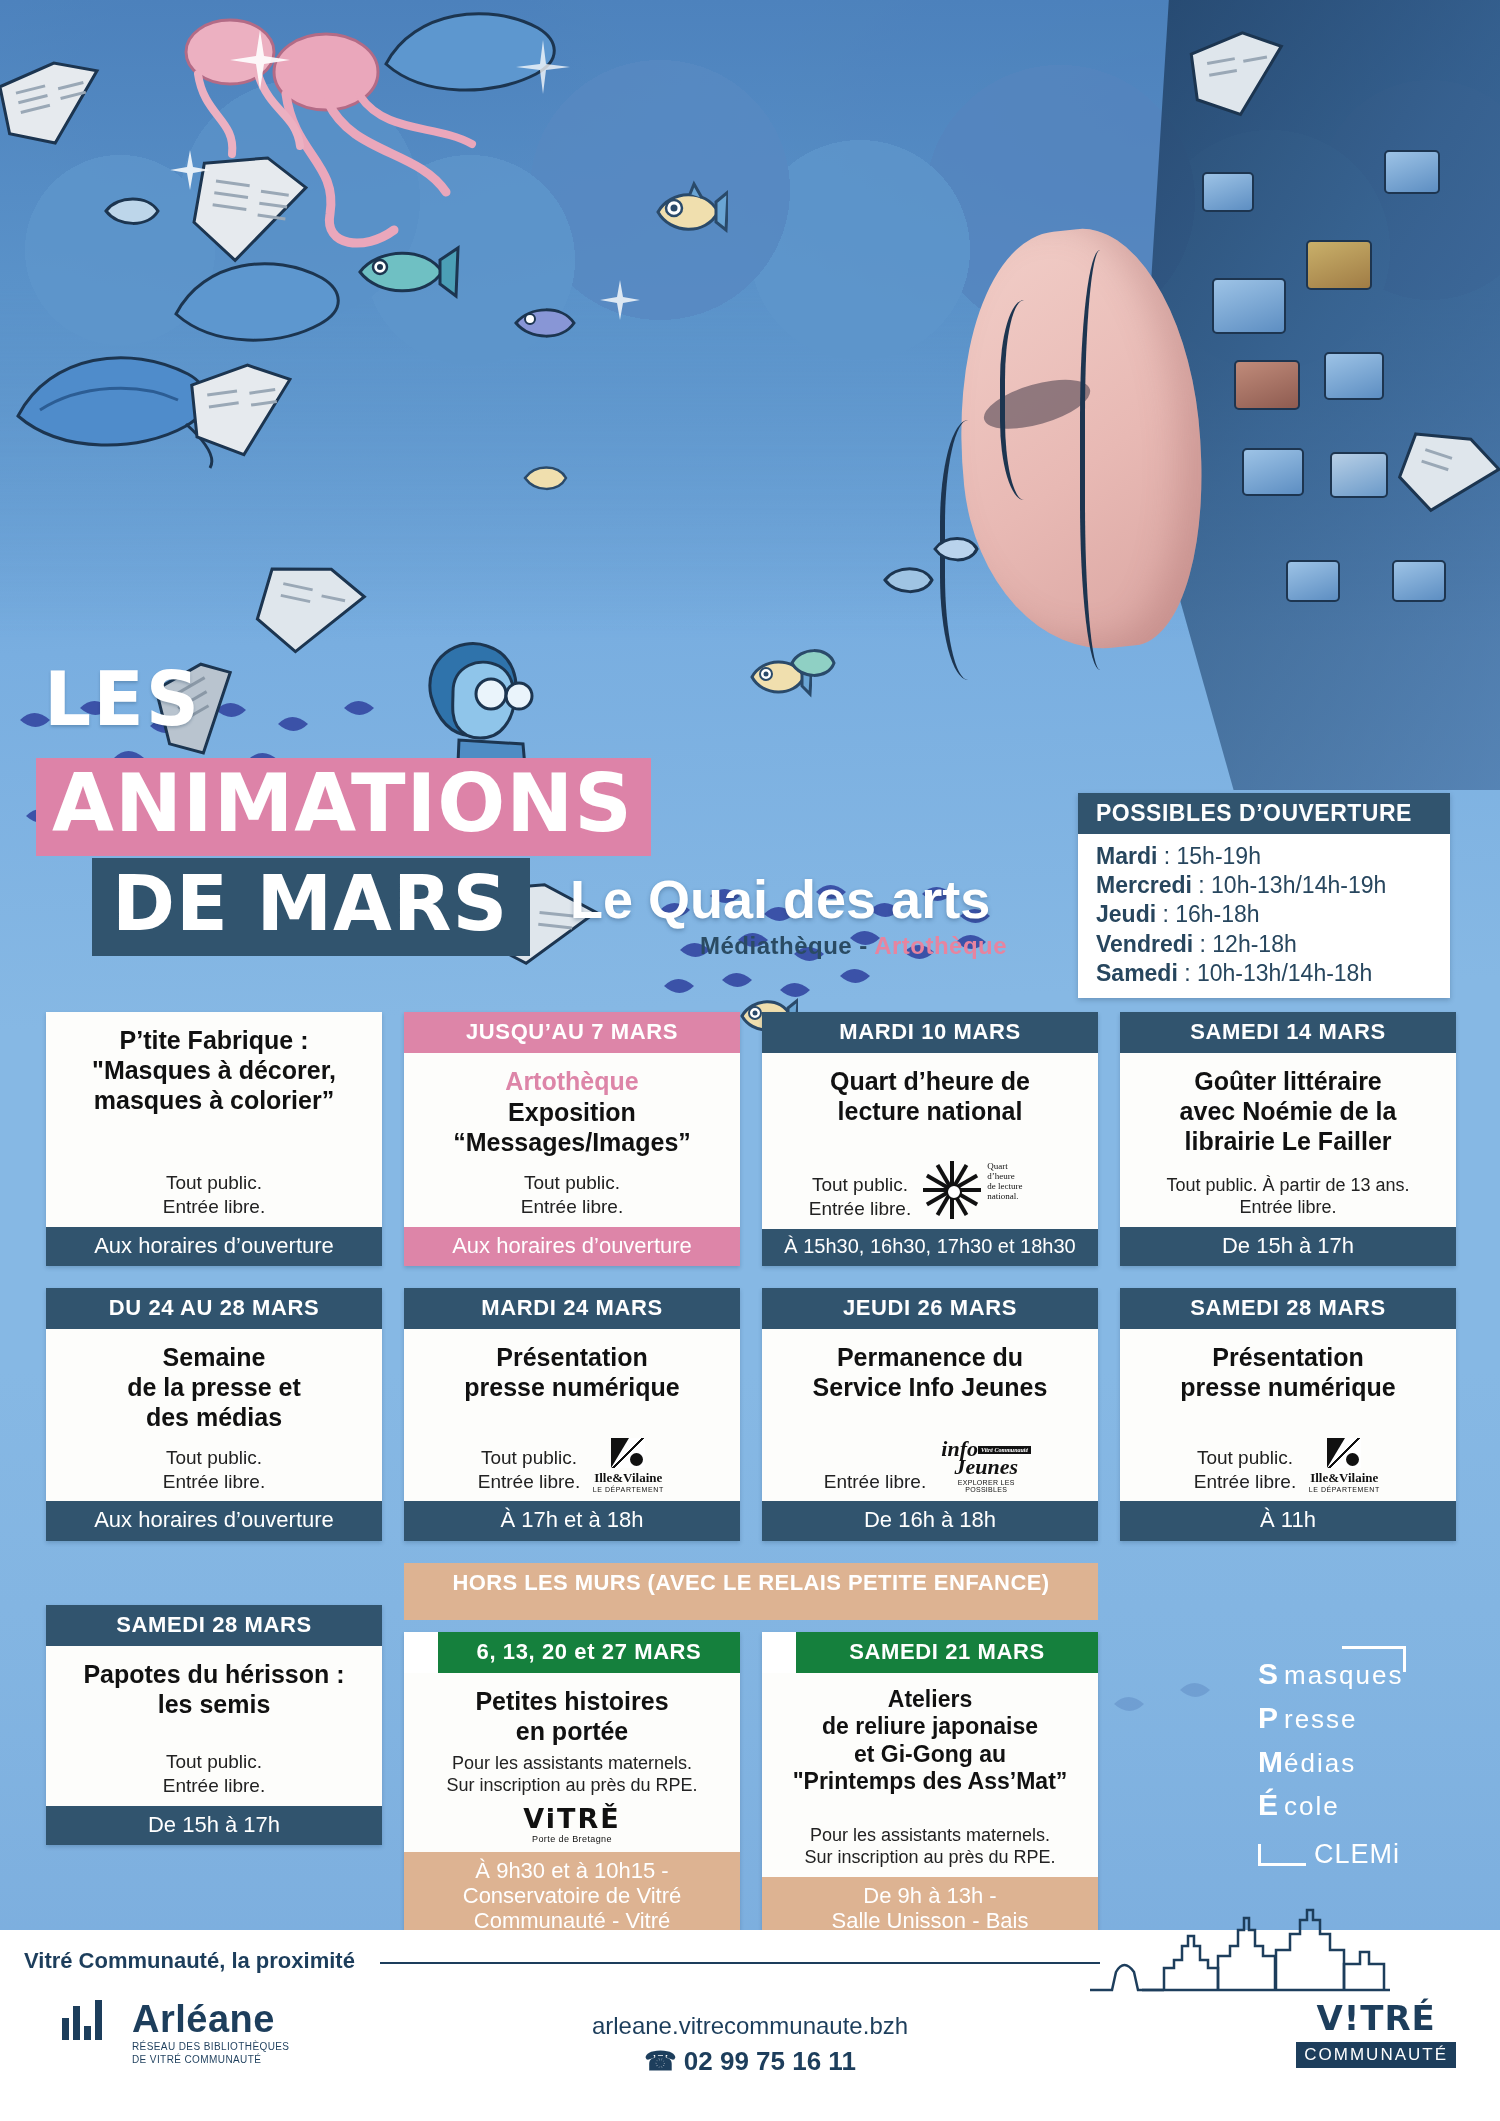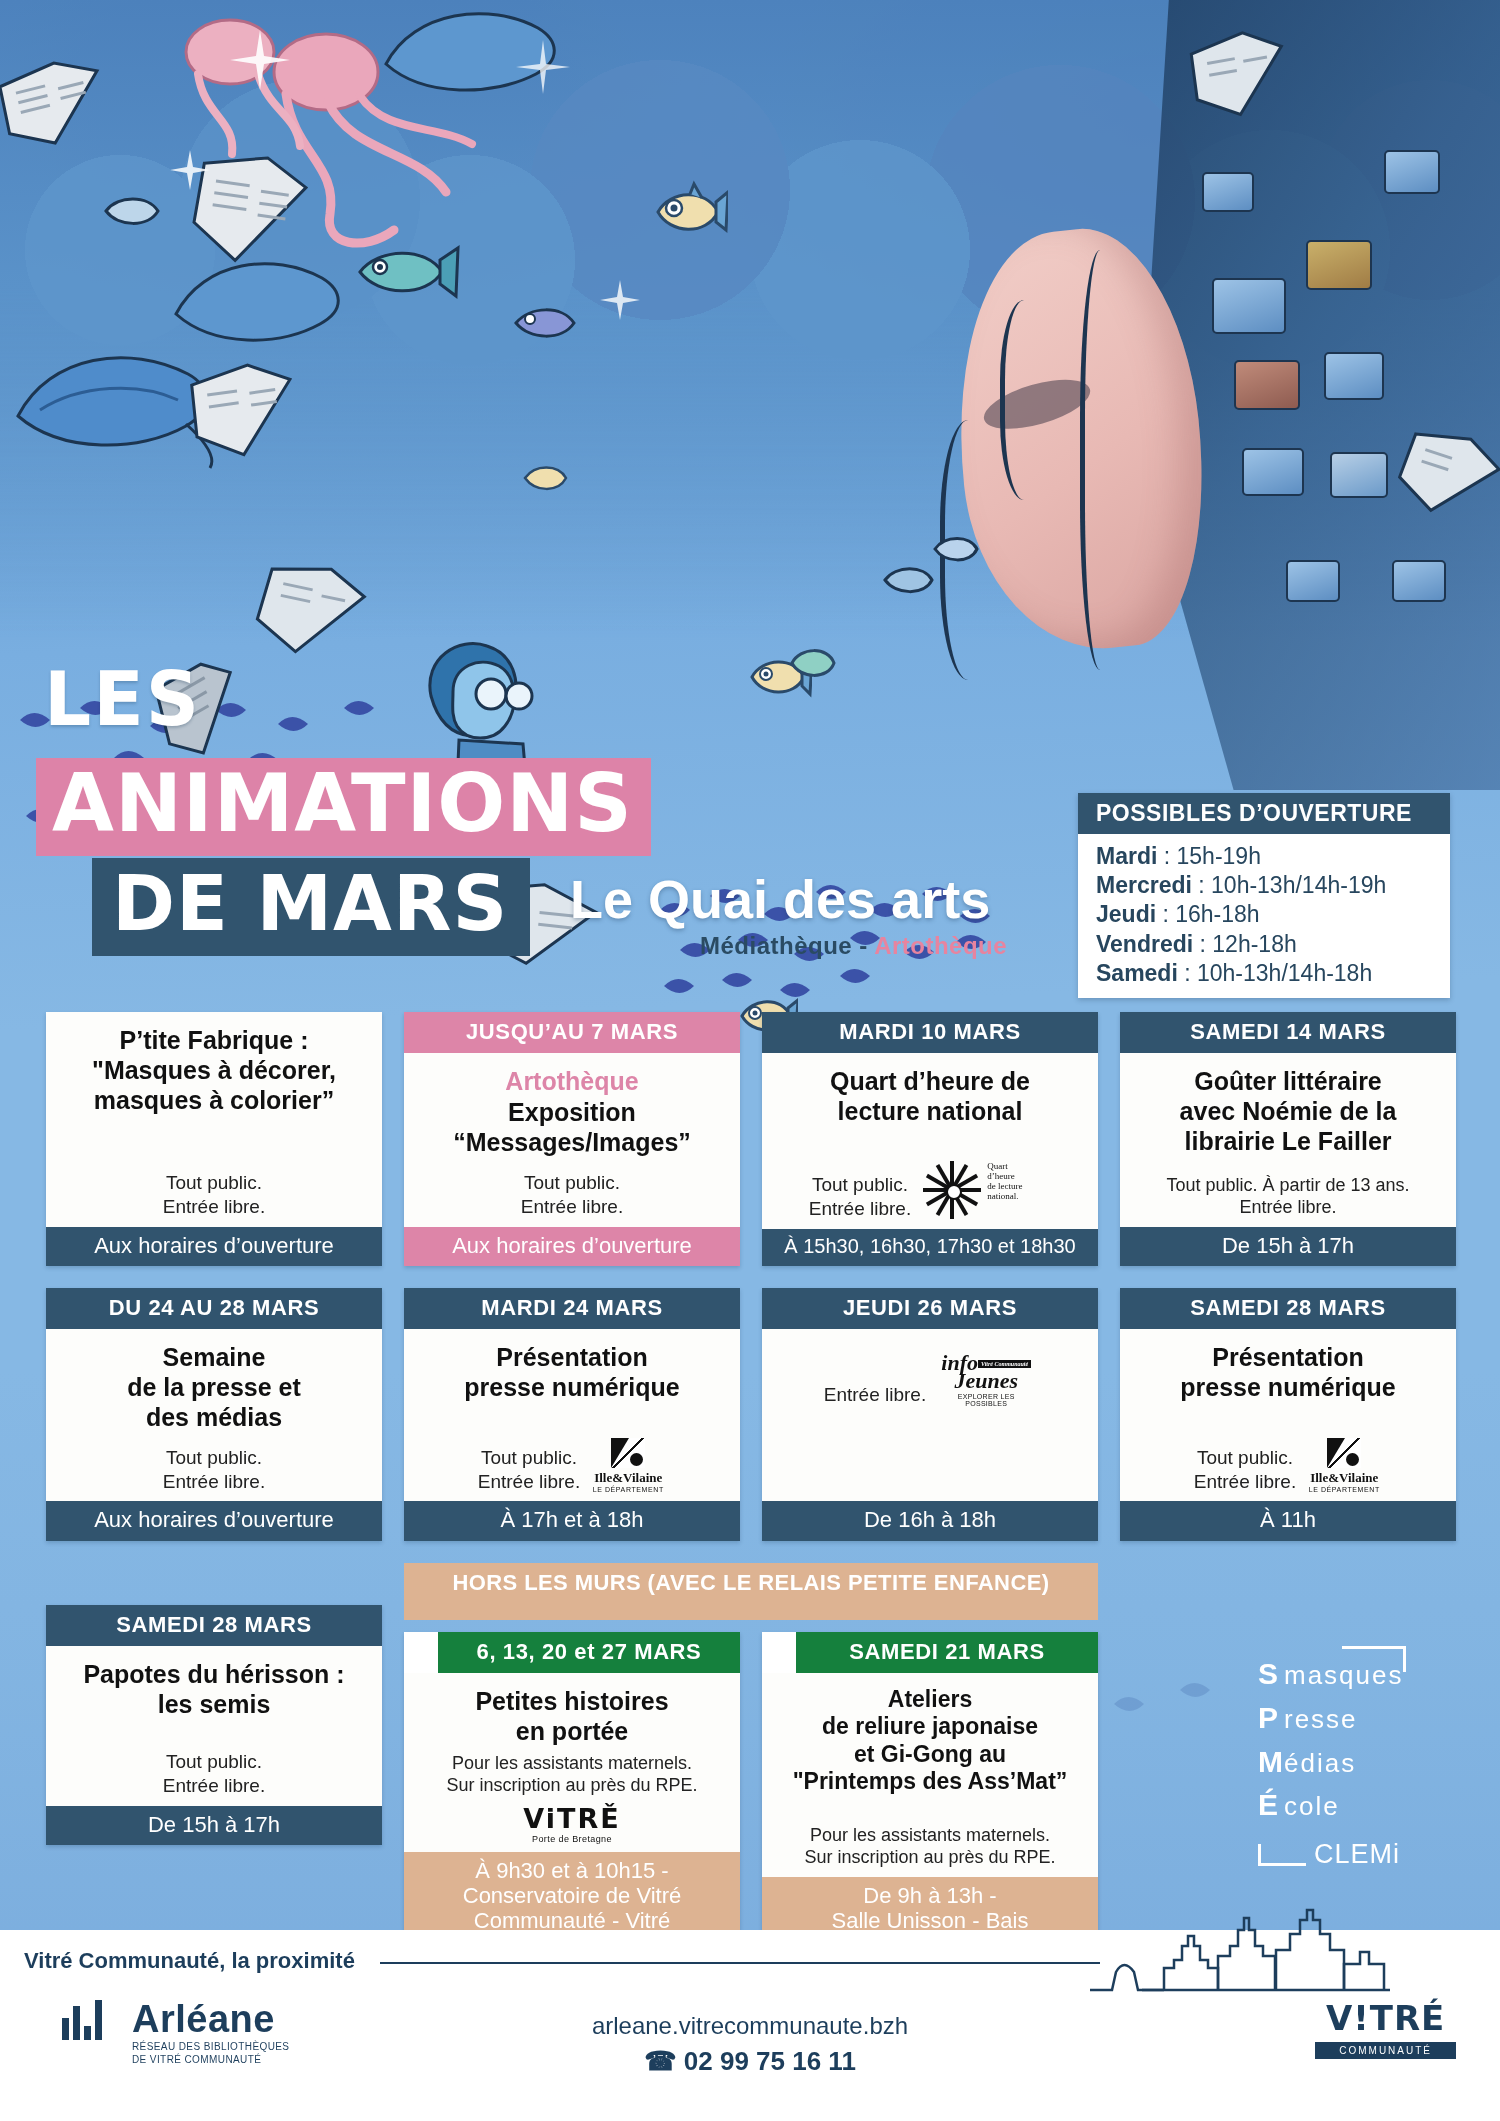--- a/index.html
+++ b/index.html
@@ -229,21 +229,21 @@
   .f-arleane { position: absolute; left: 62px; top: 70px; display: flex; align-items: flex-start; gap: 24px; }
   .f-arleane .amark { width: 46px; height: 40px; position: relative; }
   .f-arleane .amark i { position:absolute; bottom:0; width:7px; background:#1d3e5c; display:block; }
   .f-arleane .atxt .a1 { font-size: 38px; font-weight: bold; color:#1d3e5c; letter-spacing:0.5px; line-height:1; }
   .f-arleane .atxt .a2 { font-size: 10px; color:#1d3e5c; letter-spacing:0.4px; line-height:1.25; margin-top:3px;}
   .f-web { position: absolute; left: 520px; top: 82px; text-align:center; width: 460px; }
   .f-web .w1 { font-size: 24px; color:#1d3e5c; }
   .f-web .w2 { font-size: 26px; font-weight: bold; color:#1d3e5c; margin-top: 6px; }
   .f-vitre { position: absolute; right: 44px; top: 68px; text-align: center; }
   .f-vitre .v1 { font-size: 34px; font-weight: bold; color:#1d3e5c; letter-spacing:1px; font-family:"DejaVu Sans", sans-serif;}
-  .f-vitre .v2 { background:#1d3e5c; color:#fff; font-size:10px; letter-spacing:2px; padding:3px 24px; margin-top:4px; display:inline-block;}
+  .f-vitre .v2 { background:#1d3e5c; color:#fff; font-size:17px; letter-spacing:2px; padding:3px 8px; margin-top:4px; display:inline-block;}
 </style>
 </head>
 <body>
 
 <div class="poster">
 
   <div class="art">
     <div class="cloudband"></div>
     <div class="deepwater"></div>
 
@@ -667,20 +667,22 @@
               <div class="t2">LE DÉPARTEMENT</div>
             </div>
           </div>
         </div>
         <div class="card-foot navy">À 17h et à 18h</div>
       </div>
 
       <div class="card">
         <div class="card-head navy">JEUDI 26 MARS</div>
         <div class="card-body">
+          <div class="card-title" style="white-space:pre-line">Permanence du
+Service Info Jeunes</div>
           <div class="noterow">
             <div class="card-note" style="white-space:pre-line">Entrée libre.</div>
             <div class="logo-ij">
               <div class="l1"><span>info</span><span class="tagbox">Vitré Communauté</span></div>
               <div class="l2">Jeunes</div>
               <div class="l3">EXPLORER LES POSSIBLES</div>
             </div>
           </div>
         </div>
         <div class="card-foot navy">De 16h à 18h</div>

